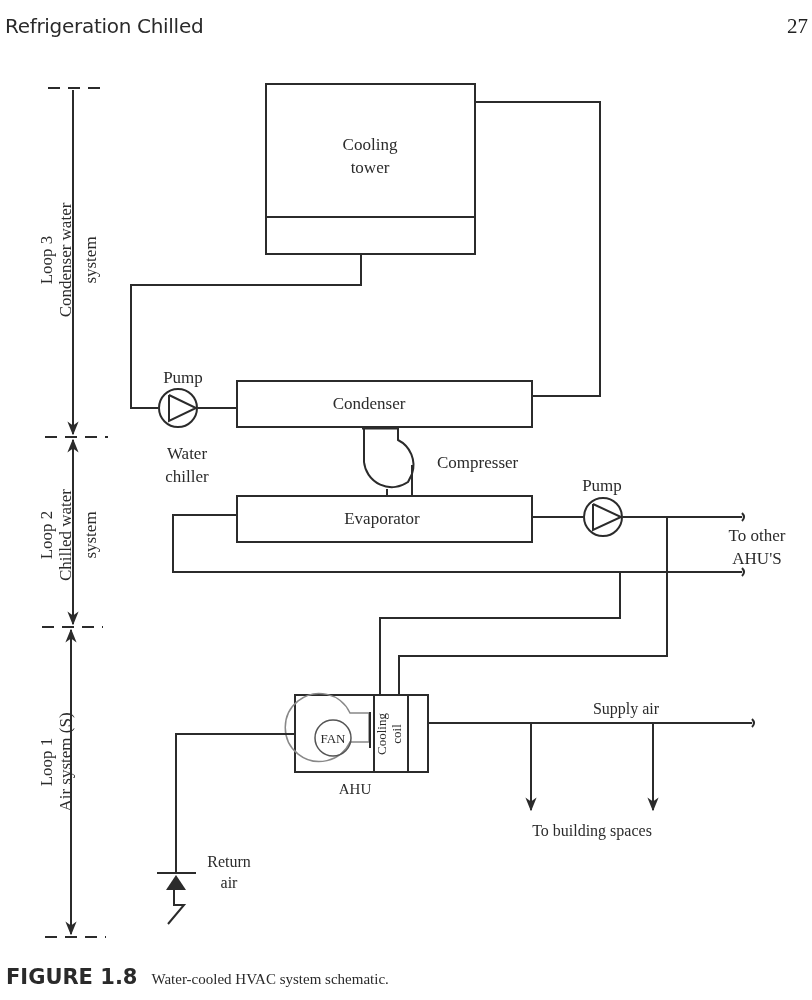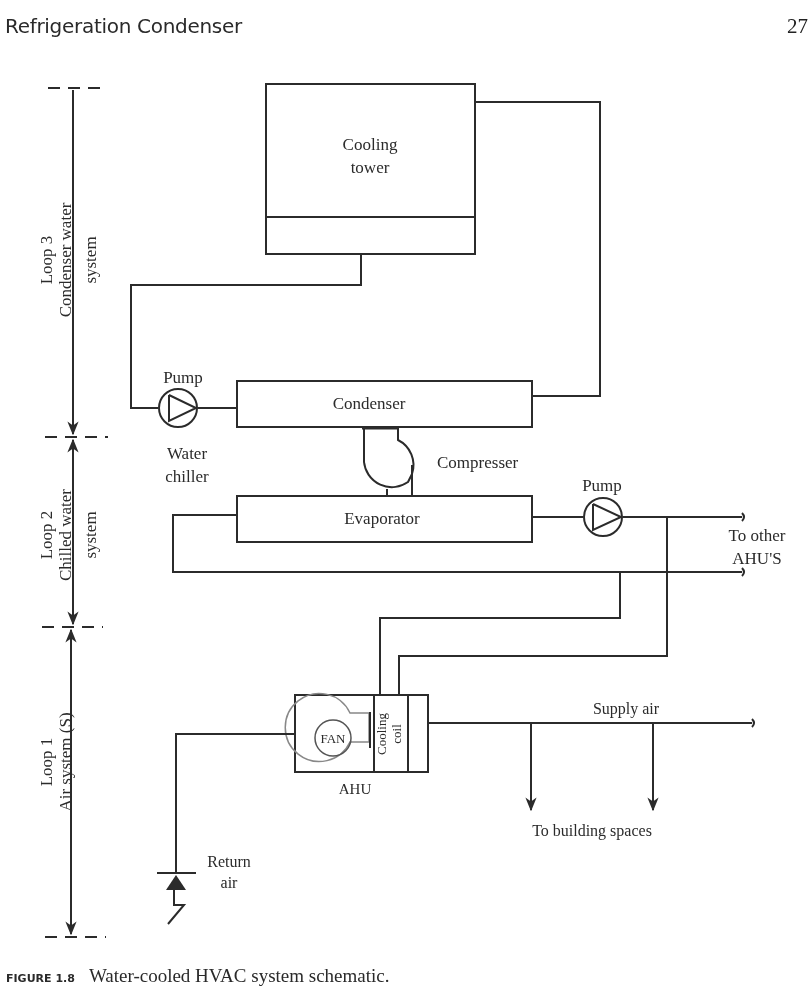--- a/index.html
+++ b/index.html
@@ -2,27 +2,27 @@
 <html><head>
 <meta charset="utf-8">
 <style>
   html, body { margin: 0; padding: 0; background: #ffffff; }
   body { width: 812px; height: 1000px; position: relative; overflow: hidden; }
   .hdr-title { position: absolute; left: 5px; top: 14px; font-family: "DejaVu Sans", sans-serif; font-size: 20px; color: #2a2a2a; letter-spacing: -0.3px; }
   .hdr-page { position: absolute; right: 4px; top: 14px; font-family: "Liberation Serif", serif; font-weight: normal; font-size: 21px; color: #222; }
   svg#diagram { position: absolute; left: 0; top: 0; }
   svg text { font-family: "Liberation Serif", serif; fill: #2b2b2b; }
   .caption { position: absolute; left: 6px; top: 965px; font-size: 19px; color: #2a2a2a; white-space: nowrap; }
-  .caption .fig { font-family: "DejaVu Sans", sans-serif; font-weight: bold; font-size: 11px; margin-right: 14px; }
-  .caption .txt { font-family: "Liberation Serif", serif; font-size: 19px; text-align: right; }
+  .caption .fig { font-family: "DejaVu Sans", sans-serif; font-weight: bold; font-size: 21px; margin-right: 14px; }
+  .caption .txt { font-family: "Liberation Serif", serif; font-size: 15px; text-align: right; }
 </style>
 </head>
 <body>
 
-<div class="hdr-title">Refrigeration Condenser</div>
+<div class="hdr-title">Refrigeration Chilled</div>
 <div class="hdr-page">27</div>
 
 <svg id="diagram" width="812" height="1000" viewBox="0 0 812 1000">
   <defs>
     <marker id="arr" viewBox="0 0 10 10" refX="9" refY="5" markerWidth="7" markerHeight="9" orient="auto-start-reverse">
       <path d="M0,1 L10,5 L0,9 L3,5 Z" fill="#2b2b2b"></path>
     </marker>
   </defs>
 
   <g stroke="#2b2b2b" stroke-width="2" fill="none">

